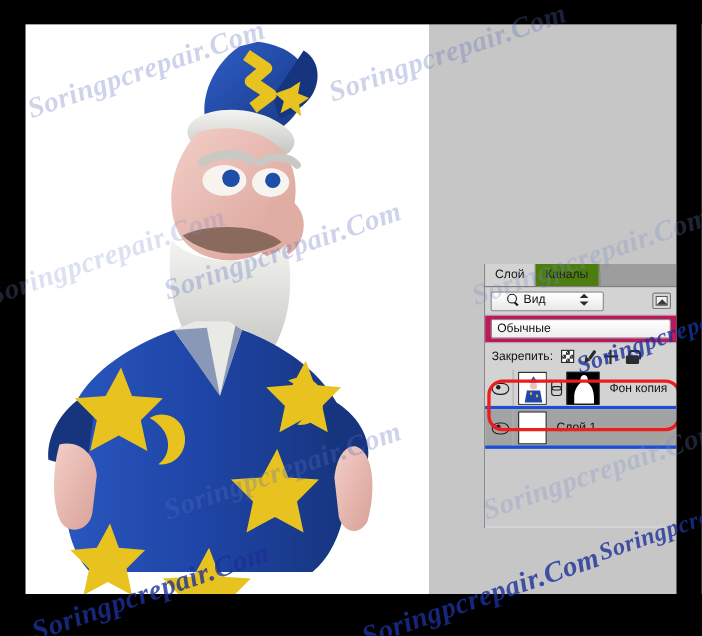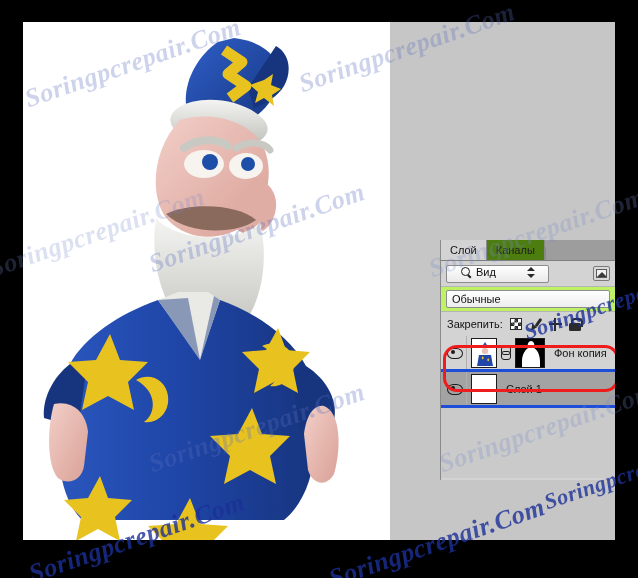--- a/index.html
+++ b/index.html
@@ -120,21 +120,21 @@
   .img-btn::after {
     content:""; position:absolute; left:3px; bottom:3px;
     border-left:5px solid transparent; border-right:5px solid transparent;
     border-bottom:5px solid #3a3a3a;
   }
 
   .blend-row {
     display:flex; align-items:center;
     height:25px; padding:0 5px;
     border-bottom:1px solid #b5b5b5;
-    background:#bef264;
+    background:#be185d;
   }
   .blend-select {
     flex:1; height:18px;
     background:linear-gradient(#ffffff,#ededed);
     border:1px solid #8c8c8c;
     border-radius:2px;
     display:flex; align-items:center;
     padding:0 5px;
     font-size:11px; color:#111;
   }

